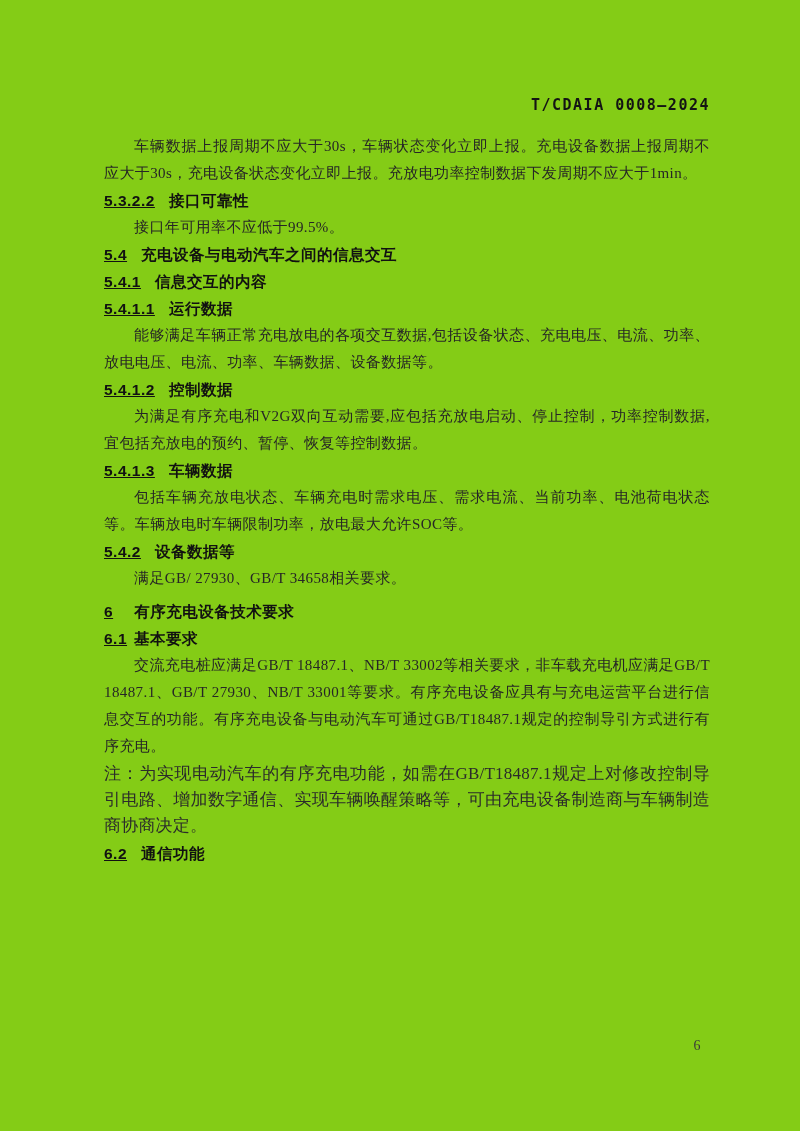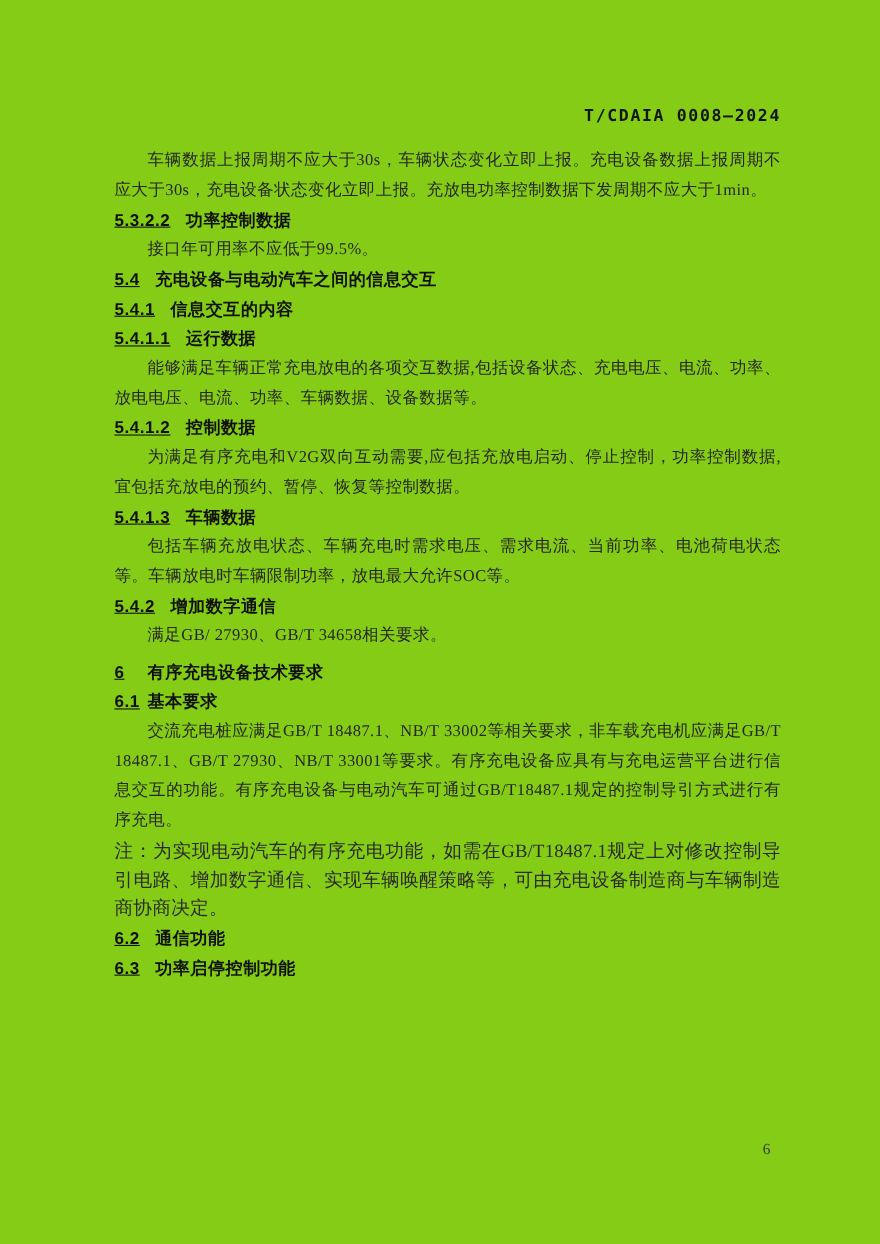--- a/index.html
+++ b/index.html
@@ -84,21 +84,21 @@
   <div class="header">
     <span class="doc-code">T/CDAIA 0008—2024</span>
   </div>
 
   <main class="content">
 
     <p class="para">车辆数据上报周期不应大于30s，车辆状态变化立即上报。充电设备数据上报周期不应大于30s，充电设备状态变化立即上报。充放电功率控制数据下发周期不应大于1min。</p>
 
     <h4 class="heading">
       <span class="h-num">5.3.2.2</span>
-      <span class="h-title">功率控制数据</span>
+      <span class="h-title">接口可靠性</span>
     </h4>
 
     <p class="para">接口年可用率不应低于99.5%。</p>
 
     <h4 class="heading">
       <span class="h-num">5.4</span>
       <span class="h-title">充电设备与电动汽车之间的信息交互</span>
     </h4>
 
     <h4 class="heading">
@@ -122,21 +122,21 @@
 
     <h4 class="heading">
       <span class="h-num">5.4.1.3</span>
       <span class="h-title">车辆数据</span>
     </h4>
 
     <p class="para">包括车辆充放电状态、车辆充电时需求电压、需求电流、当前功率、电池荷电状态等。车辆放电时车辆限制功率，放电最大允许SOC等。</p>
 
     <h4 class="heading">
       <span class="h-num">5.4.2</span>
-      <span class="h-title">增加数字通信</span>
+      <span class="h-title">设备数据等</span>
     </h4>
 
     <p class="para">满足GB/ 27930、GB/T 34658相关要求。</p>
 
     <h4 class="heading chapter">
       <span class="h-num">6</span>
       <span class="h-title">有序充电设备技术要求</span>
     </h4>
 
     <h4 class="heading tight">
@@ -147,22 +147,18 @@
     <p class="para">交流充电桩应满足GB/T 18487.1、NB/T 33002等相关要求，非车载充电机应满足GB/T 18487.1、GB/T 27930、NB/T 33001等要求。有序充电设备应具有与充电运营平台进行信息交互的功能。有序充电设备与电动汽车可通过GB/T18487.1规定的控制导引方式进行有序充电。</p>
 
     <p class="note">注：为实现电动汽车的有序充电功能，如需在GB/T18487.1规定上对修改控制导引电路、增加数字通信、实现车辆唤醒策略等，可由充电设备制造商与车辆制造商协商决定。</p>
 
     <h4 class="heading">
       <span class="h-num">6.2</span>
       <span class="h-title">通信功能</span>
     </h4>
 
 
-    <h4 class="heading">
-      <span class="h-num">6.3</span>
-      <span class="h-title">功率启停控制功能</span>
-    </h4>
 
   </main>
 
   <span class="page-num">6</span>
 
 </div>
 
 </body></html>

